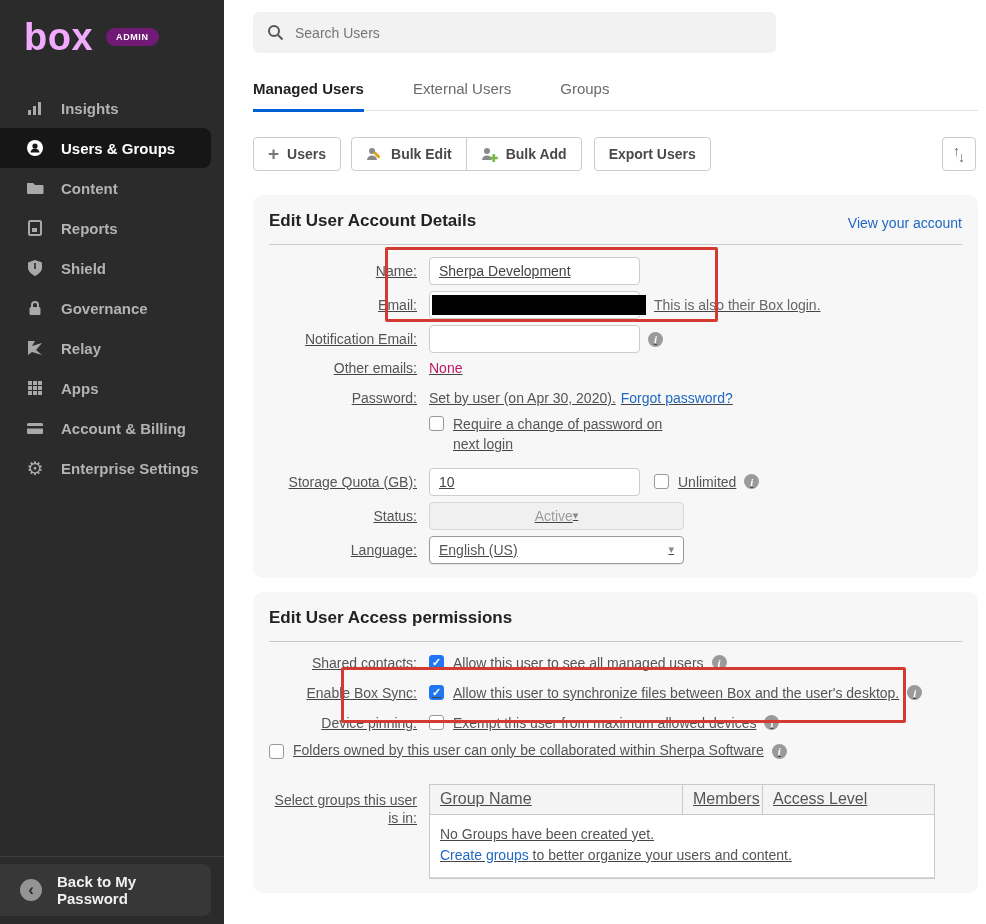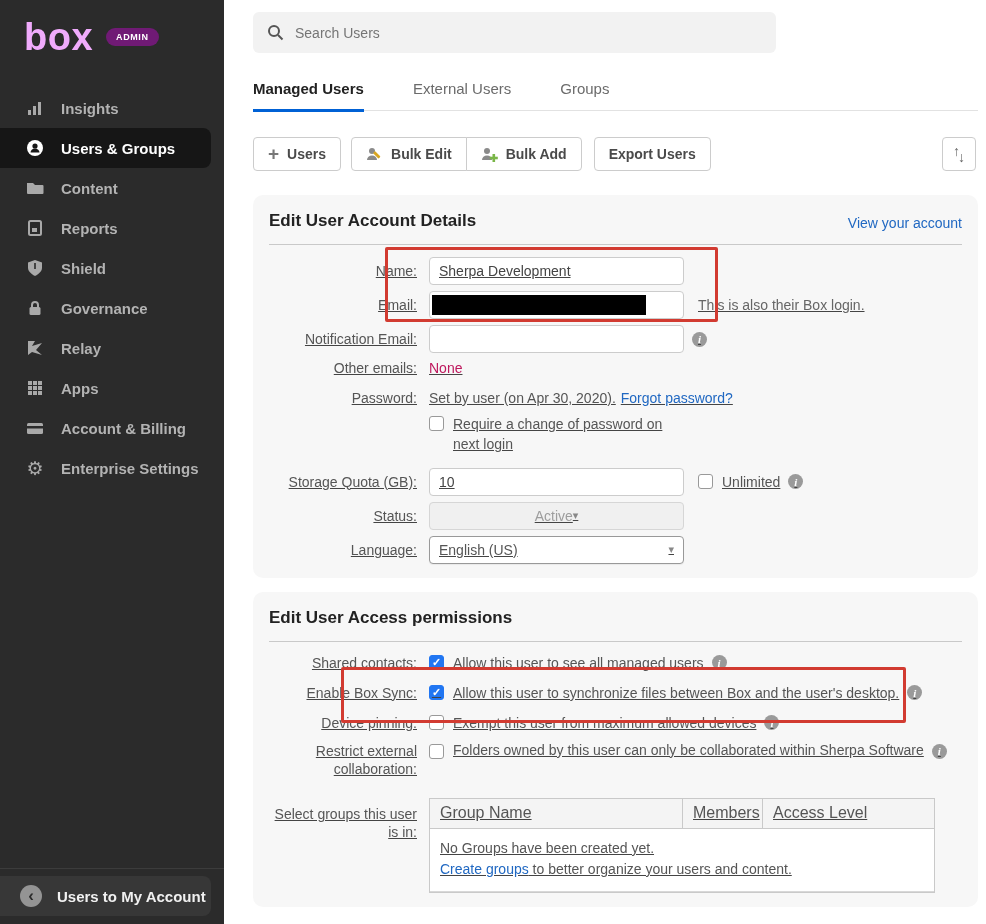--- a/index.html
+++ b/index.html
@@ -59,21 +59,21 @@
     padding:16px 16px 14px 16px; }
   .panel + .panel { margin-top:14px; }
   .panel-head { display:flex; justify-content:space-between; align-items:flex-end;
     padding-bottom:13px; border-bottom:1px solid #c9c9c9; }
   .panel-title { font-size:17px; font-weight:bold; color:#222; }
   .link { color:#2068c2; font-size:14px; cursor:pointer; text-decoration:none; }
   .row { display:flex; align-items:center; margin-top:6px; min-height:28px; font-size:14px;text-decoration:underline; }
   .row.tight { min-height:22px; margin-top:4px; }
   .lbl { width:160px; text-align:right; padding-right:12px; flex-shrink:0; color:#555;
     line-height:1.3; }
-  .fld { width:255px; height:28px; background:#fff; border:1px solid #ccc; border-radius:4px;
+  .fld { width:211px; height:28px; background:#fff; border:1px solid #ccc; border-radius:4px;
     padding:0 9px; display:flex; align-items:center; color:#444; position:relative; }
   .redaction { position:absolute; left:2px; top:3px; width:214px; height:20px; background:#000; }
   .note { margin-left:14px; color:#666; }
   .info { width:15px; height:15px; border-radius:50%; background:#9a9a9a; color:#fff;
     display:inline-flex; align-items:center; justify-content:center; margin-left:8px;
     flex-shrink:0; font-family:"Liberation Serif", serif; font-style:italic;
     font-weight:bold; font-size:11px; }
   .info::before { content:"i"; }
   .cb { width:15px; height:15px; background:#fff; border:1px solid #999; border-radius:3px;
     flex-shrink:0; cursor:pointer; }
@@ -211,21 +211,21 @@
     <div class="nav-item">
       <span class="nav-ic">
           <span class="gear-glyph">⚙</span>
         </span>
       <span>Enterprise Settings</span>
     </div>
   </div>
   <div class="sidebar-footer">
     <div class="back-row">
       <span class="back-circle">‹</span>
-      <span>Users to My Account</span>
+      <span>Back to My Password</span>
     </div>
   </div>
 </div>
 
 <div class="main">
 
   <div class="search-bar">
     <span style="display:flex;">
       <svg width="17" height="17">
           <circle cx="7" cy="7" r="5" fill="none" stroke="#555" stroke-width="2"></circle>
@@ -372,21 +372,20 @@
     </div>
 
     <div class="row tight" style="margin-top:8px;">
       <span class="lbl">Device pinning:</span>
       <span class="cb"></span>
       <span class="cbtext">Exempt this user from maximum allowed devices</span>
       <span class="info"></span>
     </div>
 
     <div class="row tight" style="align-items:flex-start; margin-top:8px;">
-      <span class="lbl">Restrict external collaboration:</span>
       <span class="cb" style="margin-top:2px;"></span>
       <span class="cbtext">Folders owned by this user can only be collaborated within Sherpa Software</span>
       <span class="info" style="margin-top:2px;"></span>
     </div>
 
     <div class="row groups-row">
       <span class="lbl">Select groups this user is in:</span>
       <div class="gtable">
         <div class="gt-head">
           <div class="gt-c1">Group Name</div>

